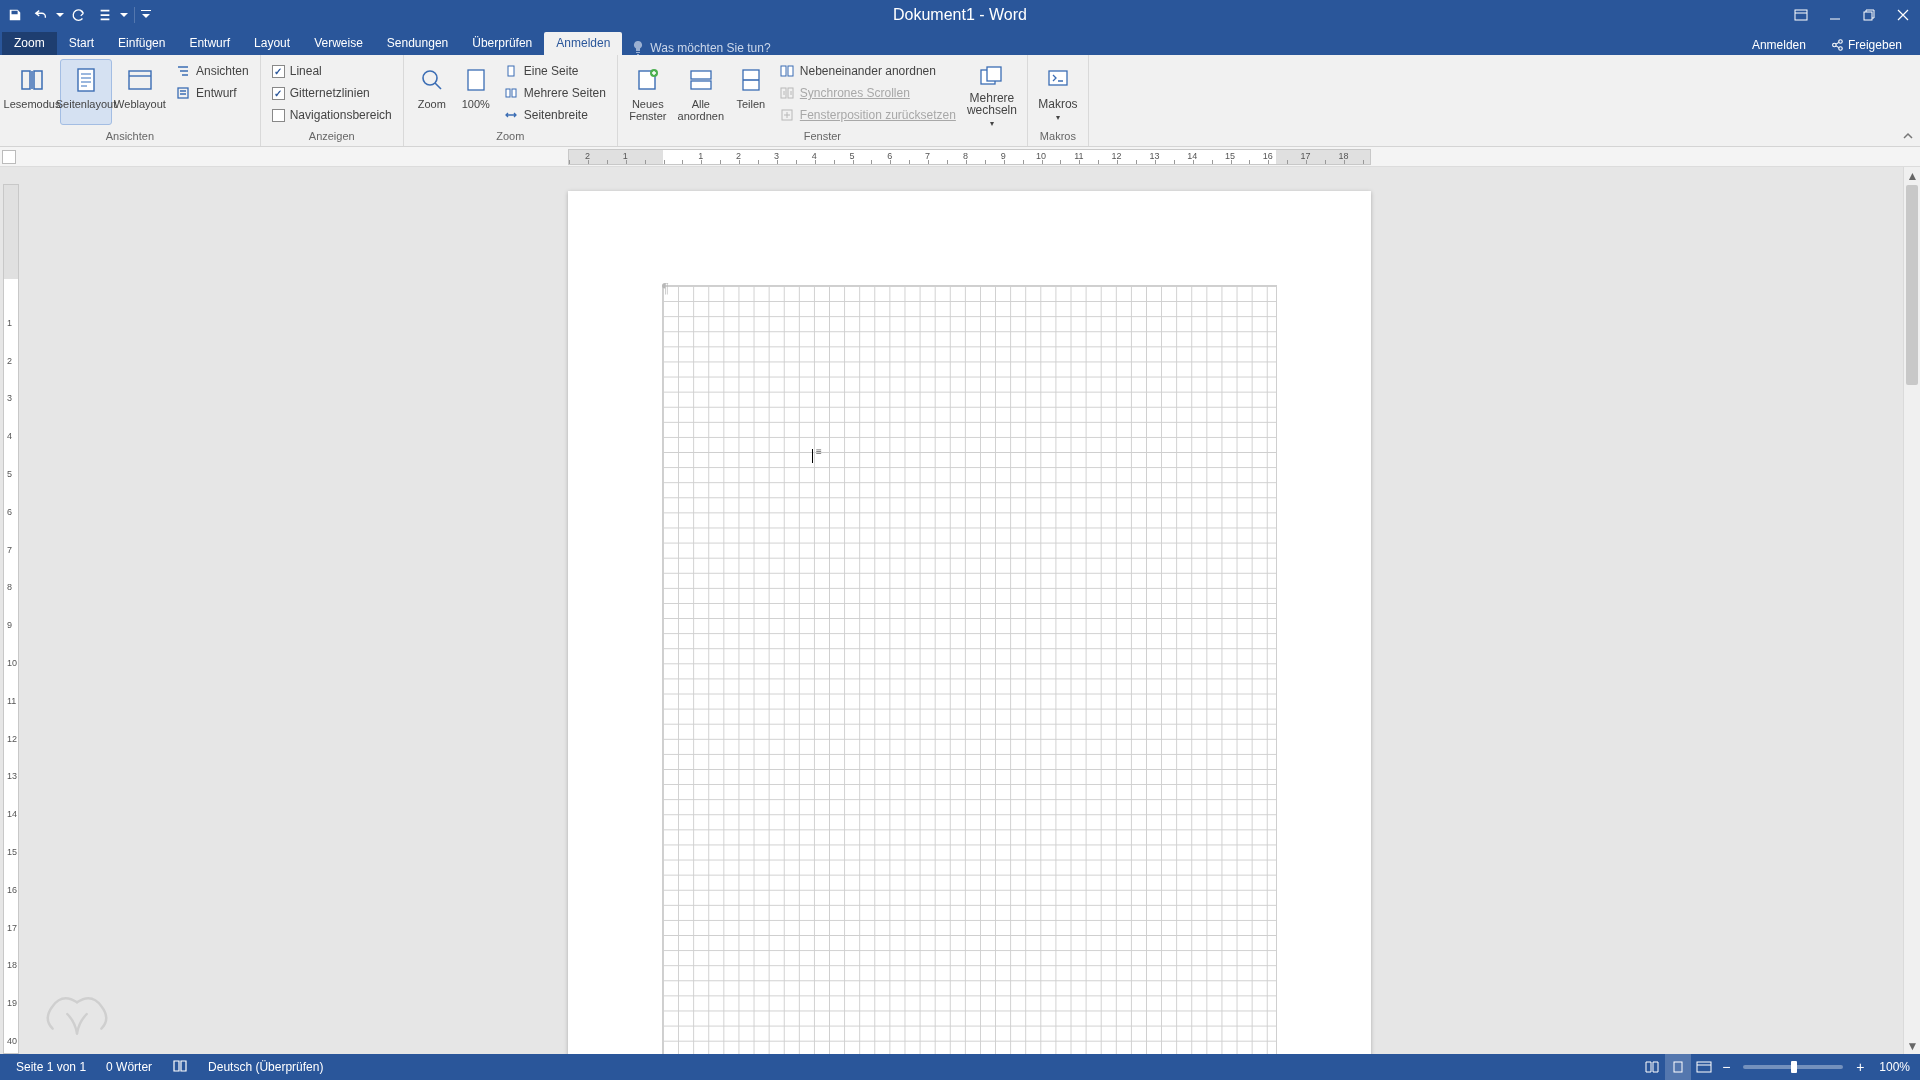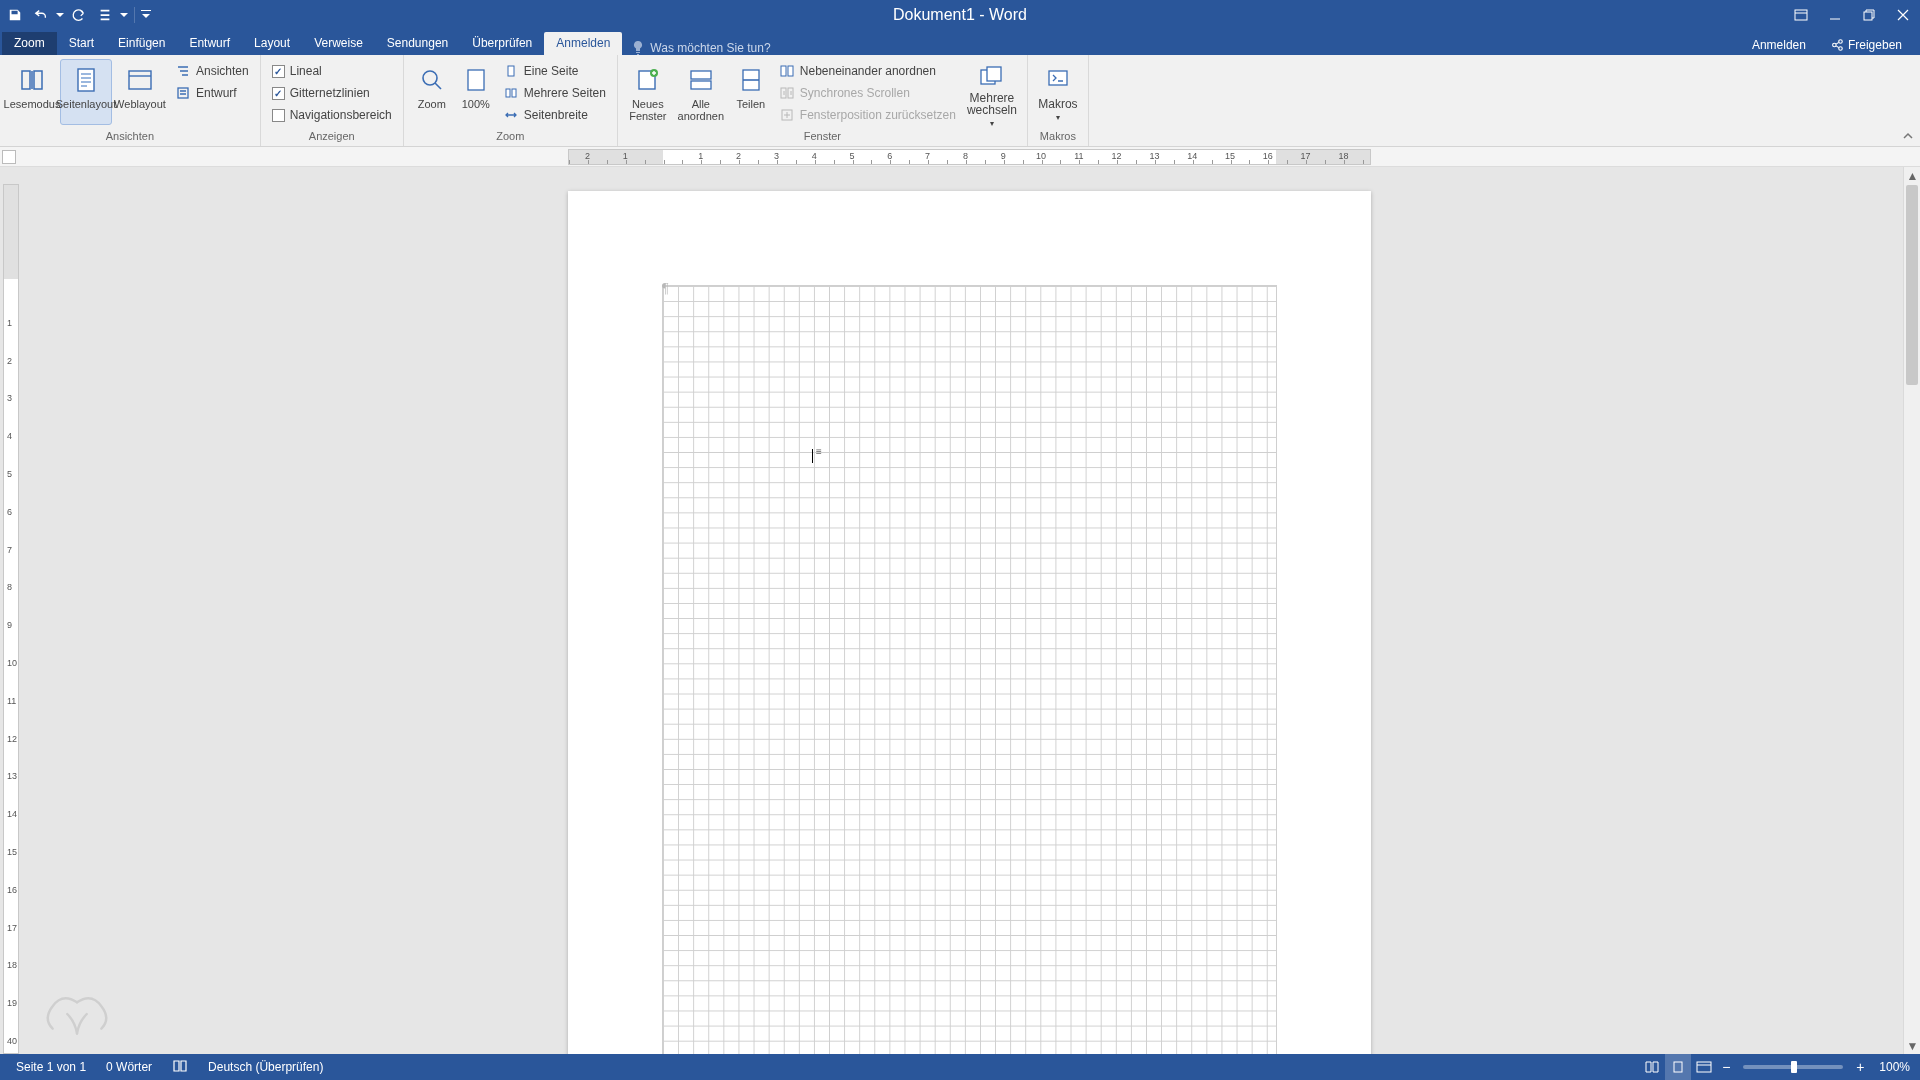--- a/index.html
+++ b/index.html
@@ -29,21 +29,21 @@
 .group-body { flex:1; display:flex; align-items:flex-start; padding: 4px 6px 0 6px; gap: 2px;}
 .group-label { text-align:center; font-size:11px; color:#666; padding: 2px 0 4px; }
 .bigbtn { width: 52px; height: 66px; display:flex;flex-direction:column;align-items:center;justify-content:flex-start; padding-top:4px; gap:2px; cursor:pointer; border:1px solid transparent; border-radius:3px; }
 .bigbtn.active { background:#d5e1f2; border-color:#a3bde3; }
 .bigbtn .ico { width:32px;height:32px;display:flex;align-items:center;justify-content:center;color:#3b6db4; }
 .bigbtn .lbl { font-size:11px; text-align:center; line-height:12px; color:#444;}
 .col { display:flex; flex-direction:column; gap:2px; padding-top:2px;}
 .chk, .smallbtn { display:flex; align-items:center; gap:5px; padding:1px 4px; cursor:pointer; font-size:11.5px; color:#444; white-space:nowrap; border:1px solid transparent; border-radius:2px; height:20px;}
 .chk .box { width:13px;height:13px;border:1px solid #888;background:#fff;display:flex;align-items:center;justify-content:center;font-size:10px;color:#2a569a;font-weight:bold;}
 .smallbtn .sico { width:16px;height:16px;display:flex;align-items:center;justify-content:center;color:#3b6db4;}
-.smallbtn.disabled { color:#a8a8a8; cursor:default;}
+.smallbtn.disabled { color:#a8a8a8; cursor:default;text-decoration:underline;}
 .smallbtn.disabled .sico { color:#b8b8b8;}
 .collapse { position:absolute; right:4px; bottom:2px; width:16px;height:16px; color:#777; cursor:pointer;display:flex;align-items:center;justify-content:center;}
 
 
 .rulerbar { height:20px; background:#f4f4f4; border-bottom:1px solid #dcdcdc; position:relative;}
 .ruler-corner { position:absolute; left:2px; top:3px; width:14px; height:14px; border:1px solid #bbb; background:#fff; cursor:pointer;}
 .hruler { position:absolute; top:2px; left:568px; width:803px; height:16px; background:#fff; border:1px solid #c8c8c8;}
 .hruler .shade { position:absolute; top:0; height:100%; background:#e0e0e0;}
 .hruler .ticks { position:absolute; inset:0; }
 .hruler .num { position:absolute; top:1px; font-size:9px; color:#555; transform:translateX(-50%);}

